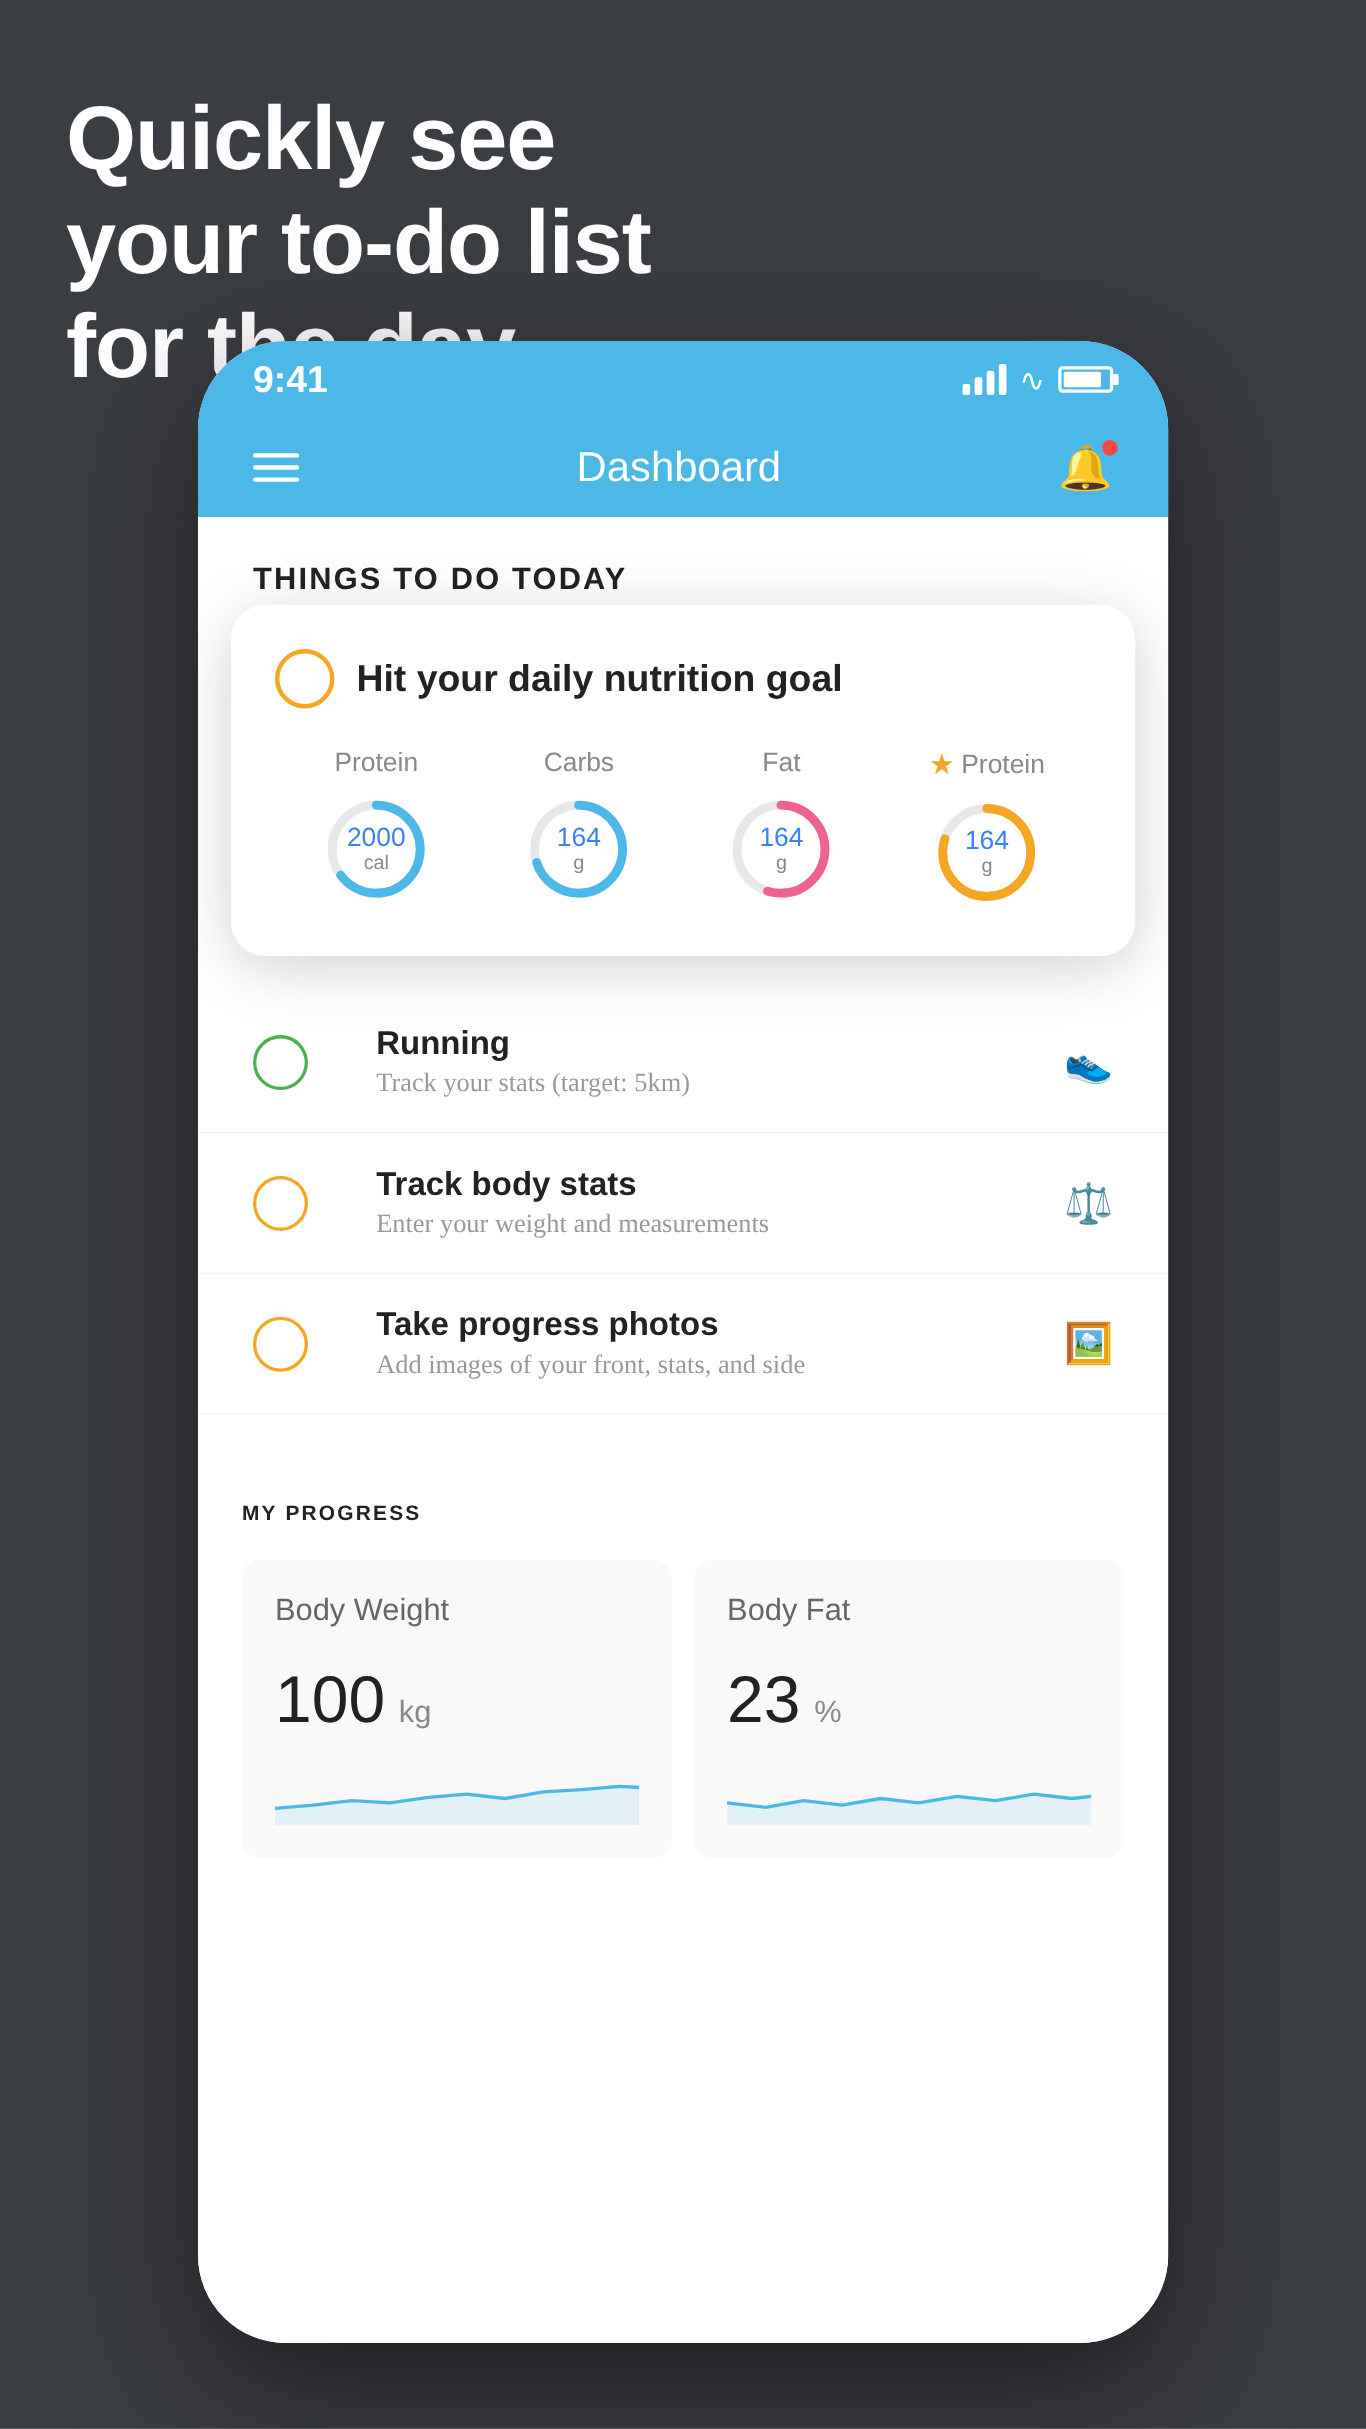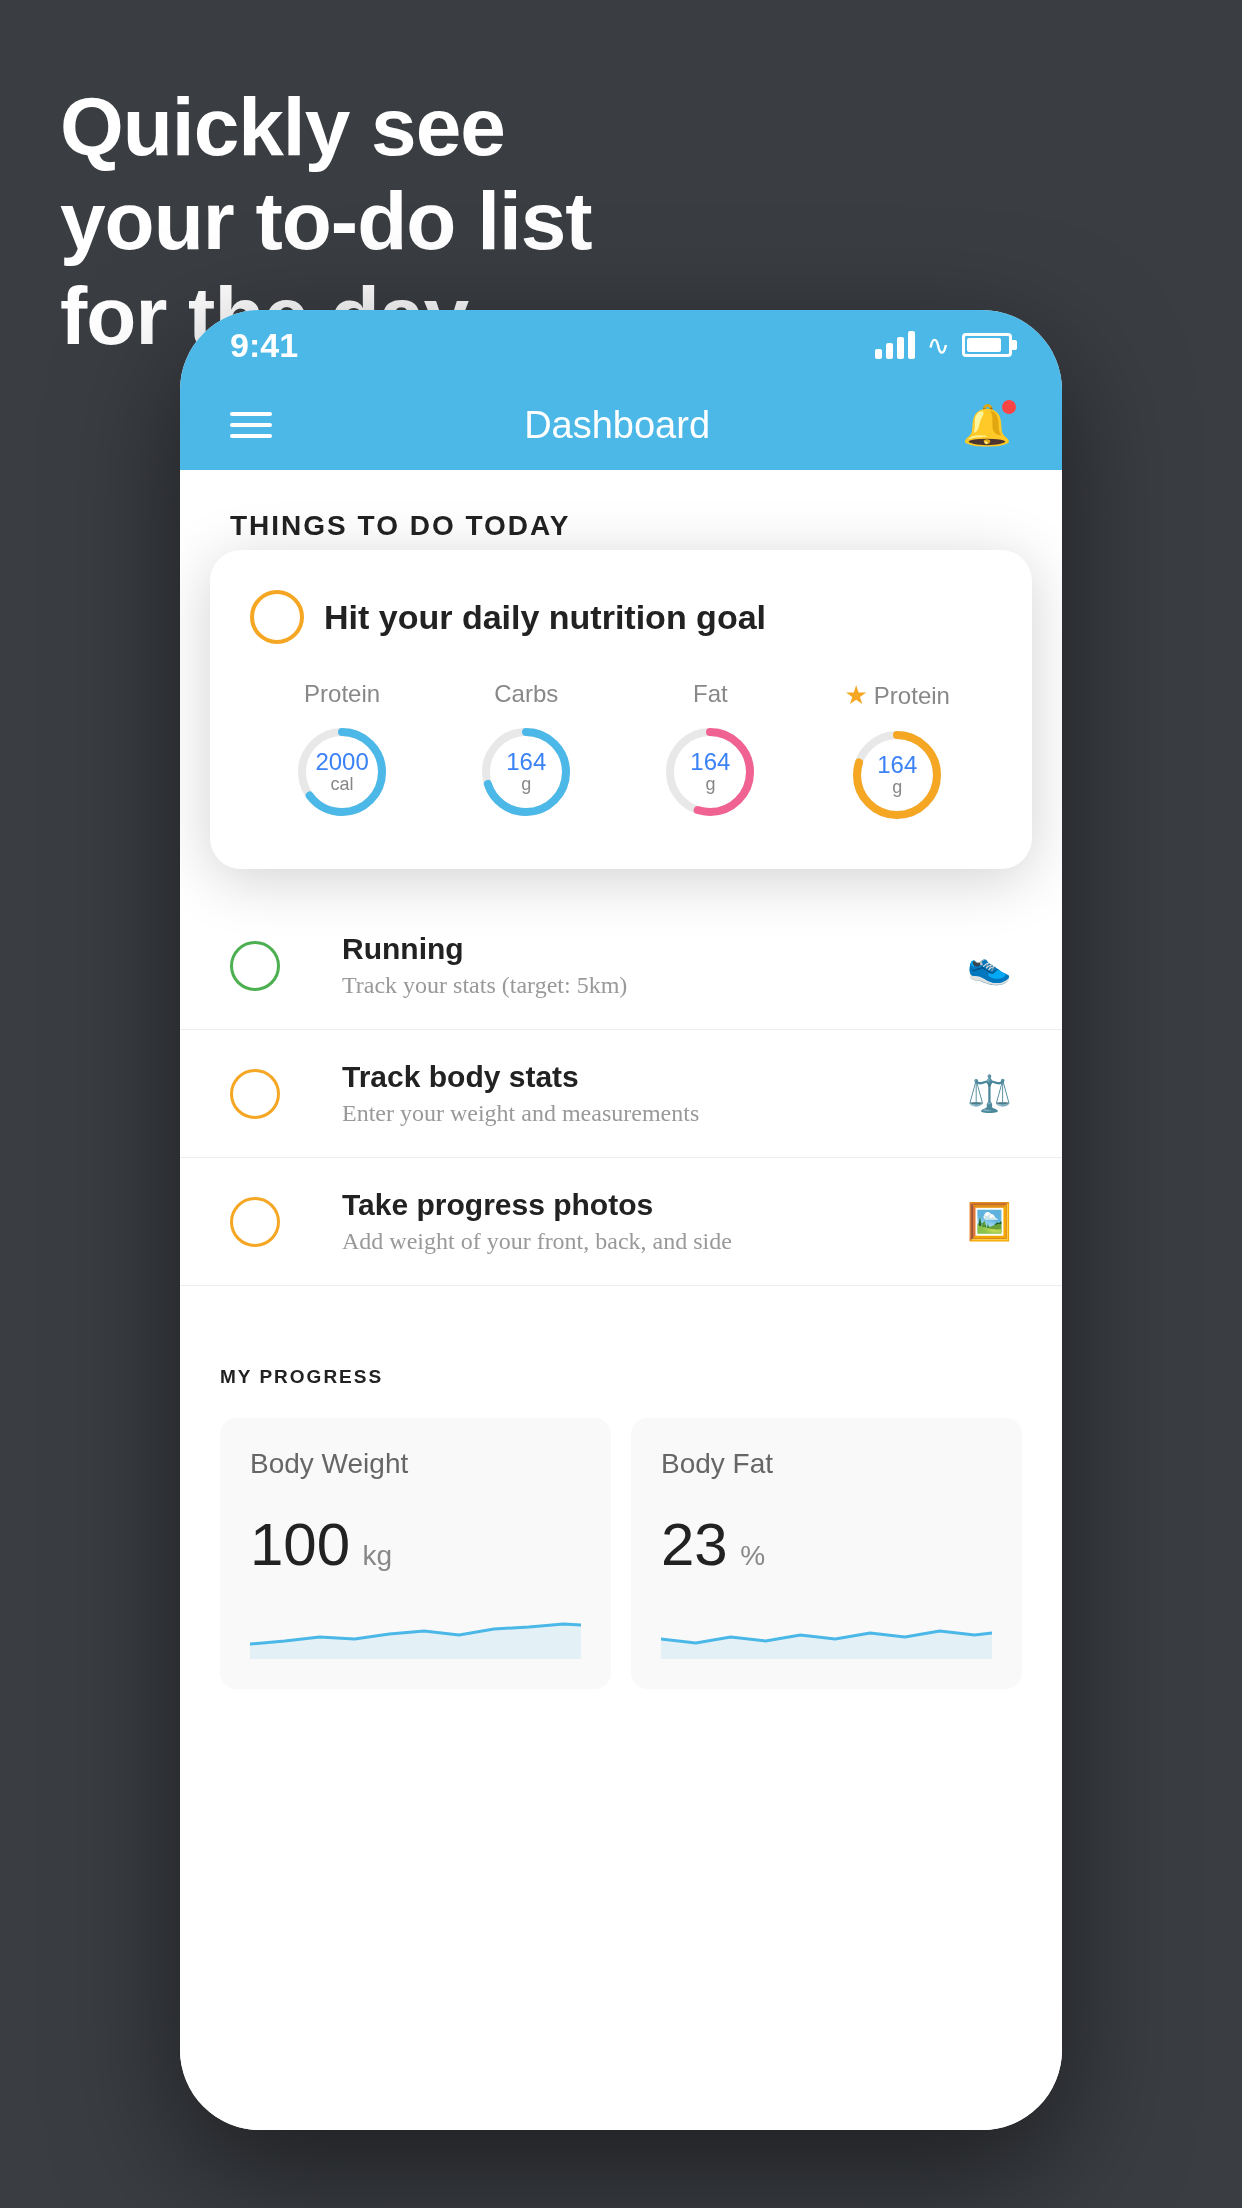--- a/index.html
+++ b/index.html
@@ -480,21 +480,21 @@
           <div class="todo-title">Track body stats</div>
           <div class="todo-subtitle">Enter your weight and measurements</div>
         </div>
         <span class="todo-icon">⚖️</span>
       </div>
 
       <div class="todo-item">
         <div class="todo-circle yellow"></div>
         <div class="todo-text-block">
           <div class="todo-title">Take progress photos</div>
-          <div class="todo-subtitle">Add weight of your front, back, and side</div>
+          <div class="todo-subtitle">Add images of your front, stats, and side</div>
         </div>
         <span class="todo-icon">🖼️</span>
       </div>
 
     </div>
 
     <div class="progress-section">
       <div class="progress-header">MY PROGRESS</div>
       <div class="progress-cards">
 

